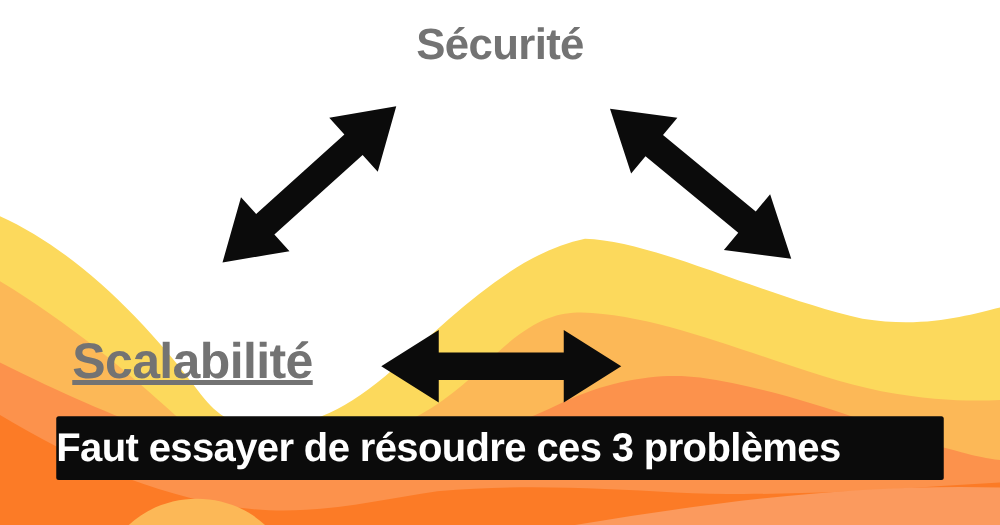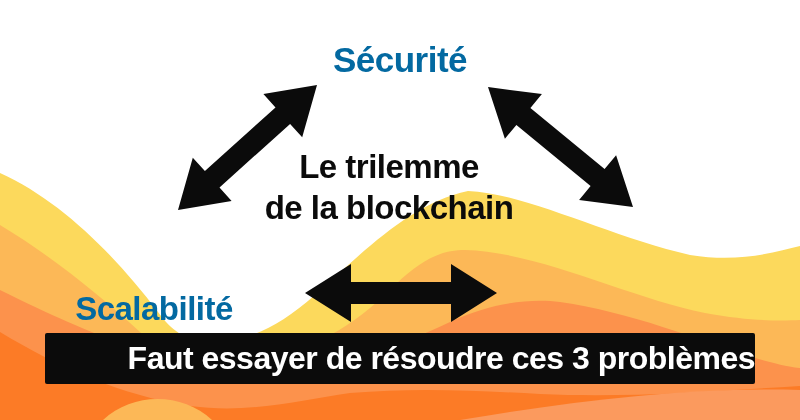--- a/index.html
+++ b/index.html
@@ -2,35 +2,35 @@
 <html><head>
 <meta charset="utf-8">
 <style>
   html,body{margin:0;padding:0;background:#fff;}
   .canvas{
     position:relative;width:800px;height:420px;overflow:hidden;background:#fff;
     font-family:"Liberation Sans", sans-serif;
   }
   .canvas svg{position:absolute;left:0;top:0;width:800px;height:420px;display:block;}
   .label{
-    position:absolute;font-weight:bold;color:#0369a1;letter-spacing:-0.5px;
-    white-space:nowrap;line-height:1.15;margin-top:24px;
+    position:absolute;font-weight:bold;color:#737373;letter-spacing:-0.5px;
+    white-space:nowrap;line-height:1.15;
   }
   .node-top{left:0;right:0;top:16px;text-align:center;font-size:35px;}
   .center-title{
     position:absolute;left:389px;top:146px;transform:translateX(-50%);
     text-align:center;font-size:33px;font-weight:bold;color:#0B0B0B;
     line-height:41px;letter-spacing:-0.5px;white-space:nowrap;
   }
-  .node-bl{left:154px;top:266px;transform:translateX(-50%);font-size:33px;}
+  .node-bl{left:154px;top:266px;transform:translateX(-50%);font-size:40px;text-decoration:underline;}
   .node-br{left:653px;top:266px;transform:translateX(-50%);font-size:33px;}
   .banner{
     position:absolute;left:45px;top:333px;width:710px;height:51px;
     background:#0B0B0B;border-radius:2px;
-    display:flex;align-items:center;justify-content:flex-end;
+    display:flex;align-items:center;justify-content:flex-start;
   }
   .banner span{
     color:#FFFFFF;font-size:32px;font-weight:bold;letter-spacing:-0.5px;white-space:nowrap;
   }
 </style>
 </head>
 <body>
 
 <div class="canvas">
 
@@ -71,24 +71,20 @@
   </svg>
 
   <svg viewBox="0 0 800 420" aria-hidden="true">
     <polygon points="178,210 231.6,200.9 219.5,187.5 290.1,123.9 302.2,137.3 317,85 263.4,94.1 275.5,107.5 204.9,171.1 192.8,157.7" fill="#0B0B0B"></polygon>
     <polygon points="488,87 541.9,94.1 530.4,107.9 604.6,169.1 616.1,155.3 633,207 579.1,199.9 590.6,186.1 516.4,124.9 504.9,138.7" fill="#0B0B0B"></polygon>
     <polygon points="305,293 351,264 351,282 451,282 451,264 497,293 451,322 451,304 351,304 351,322" fill="#0B0B0B"></polygon>
   </svg>
 
   <div class="label node-top">Sécurité</div>
 
-  <div class="center-title">
-    <div>Le trilemme</div>
-    <div>de la blockchain</div>
-  </div>
 
   <div class="label node-bl">Scalabilité</div>
 
 
   <div class="banner">
     <span>Faut essayer de résoudre ces 3 problèmes</span>
   </div>
 
 </div>
 

